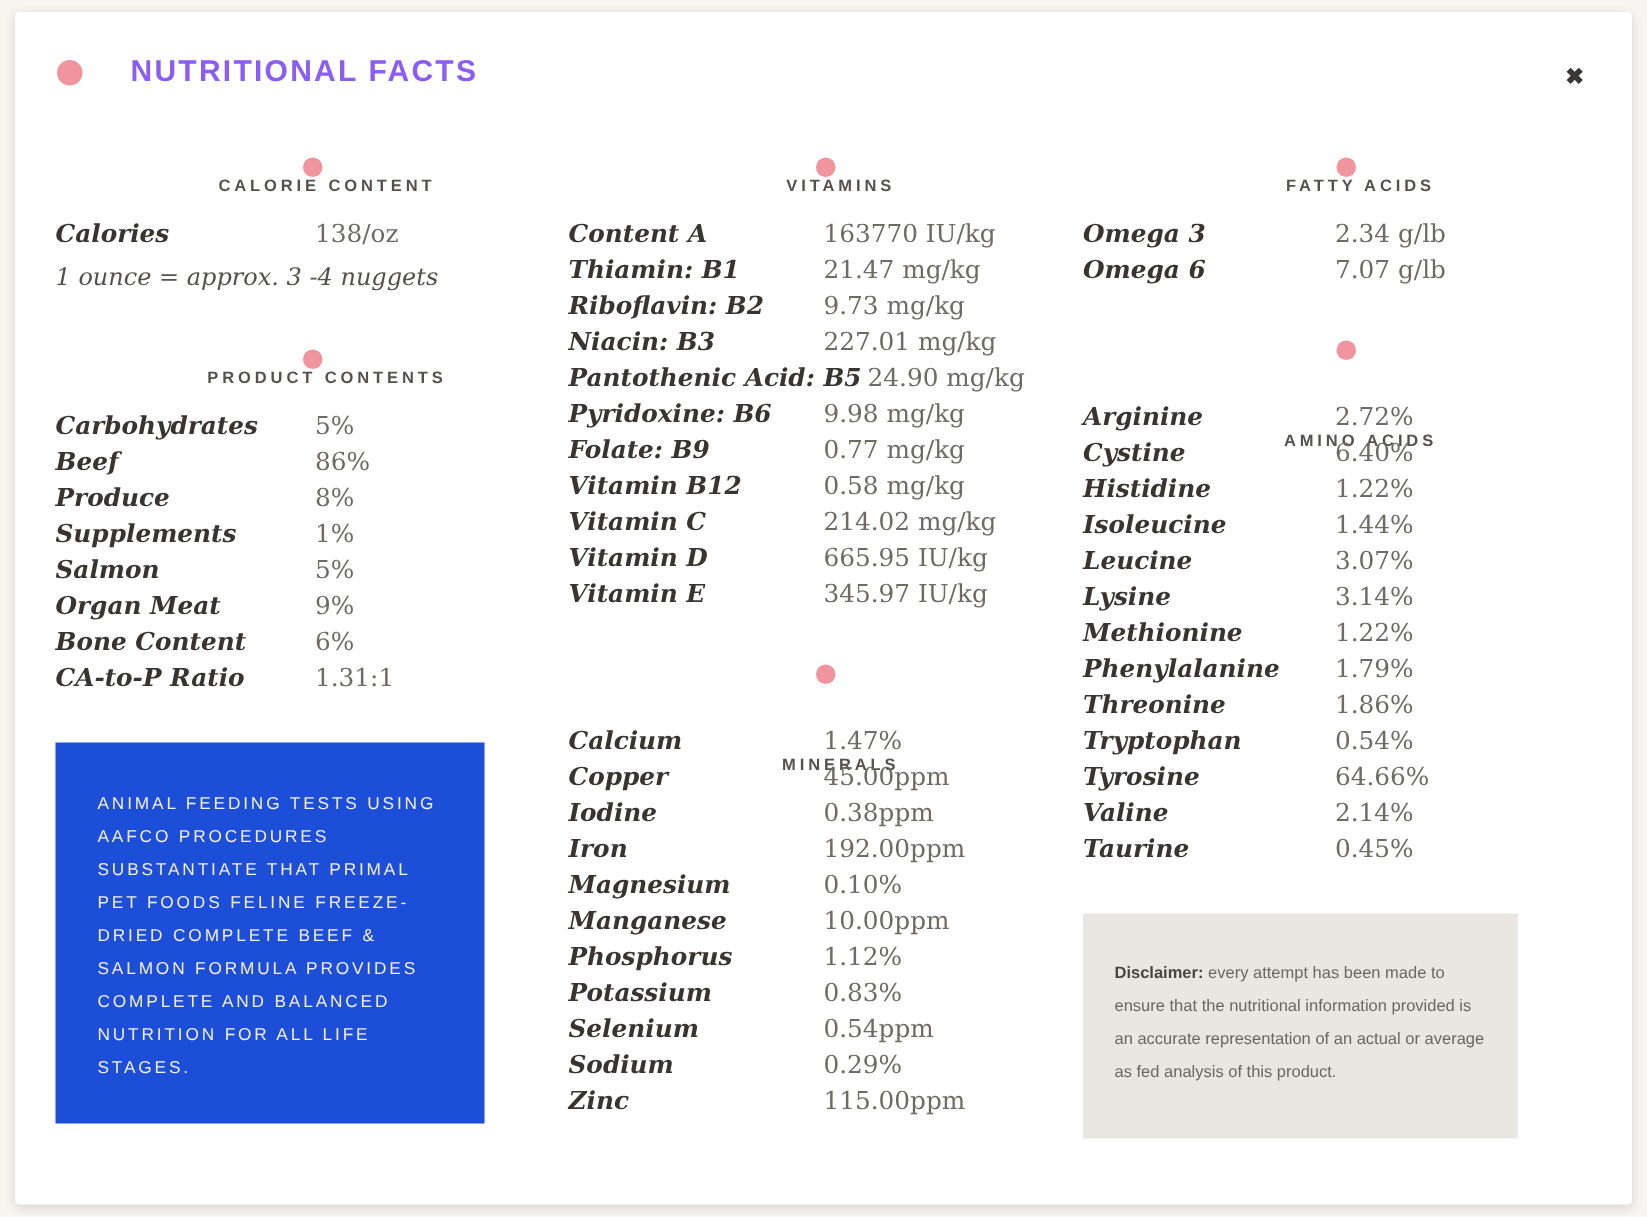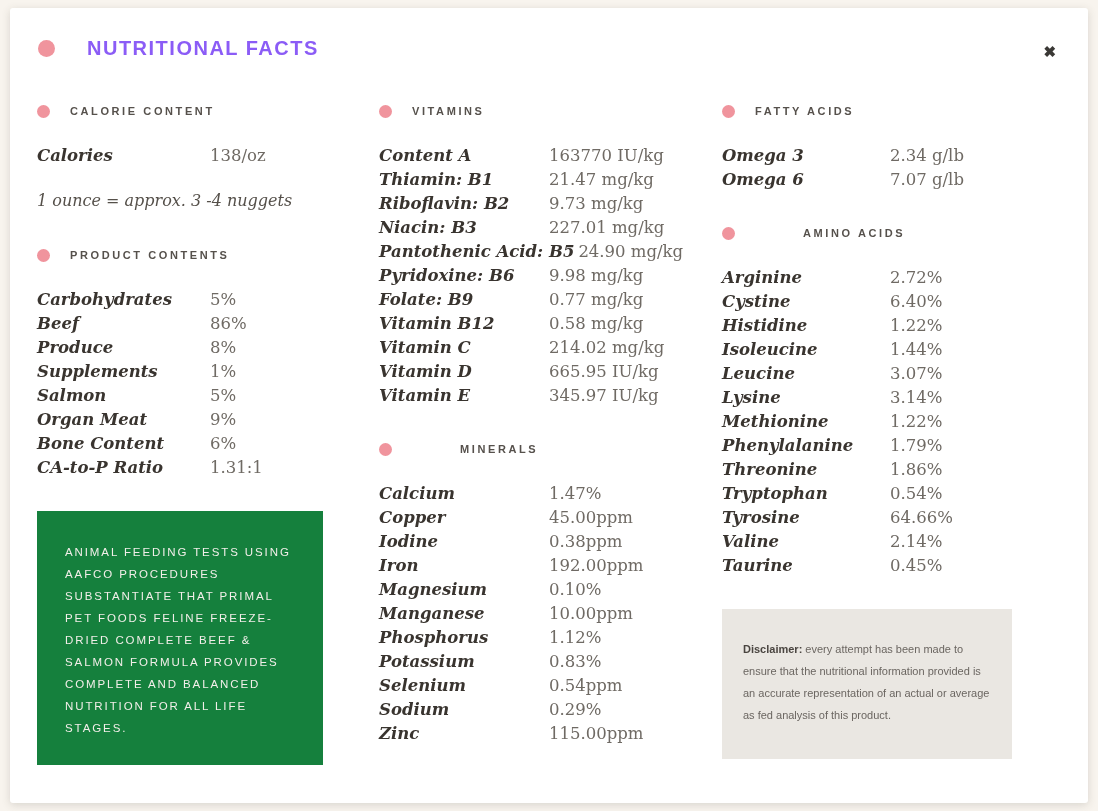--- a/index.html
+++ b/index.html
@@ -47,21 +47,22 @@
     line-height:1;
   }
   .grid {
     margin-top:45px;
     display:grid;
     grid-template-columns:342px 343px auto;
   }
   .section-heading {
     height:16px;
     display:flex;
-    align-items:flex-start;
+    align-items:center;
+    flex-direction:column;
   }
   .section-heading .label {
     margin-left:20px;
     font-size:11px;
     font-weight:600;
     letter-spacing:2.6px;
     color:#56514c;
   }
   .rows { margin-top:22px; }
   .row {
@@ -76,36 +77,36 @@
     min-width:170px;
     font-weight:700;
     color:#39342f;
     padding-right:4px;
     font-style:italic;
   }
   .col-left .row .row-label { min-width:173px; }
   .col-right .row .row-label { min-width:168px; }
   .row .row-value { color:#6f6a64; font-weight:400; }
   .note {
-    margin-top:21px;
+    margin-top:5px;
     height:24px;
     display:flex;
     align-items:center;
     font-family:"DejaVu Serif", serif;
     font-style:italic;
     font-size:16px;
     color:#55504a;
   }
   .gap-heading-1 { margin-top:37px; }
   .gap-heading-2 { margin-top:36px;gap:48px; }
   .aafco-box {
     margin-top:32px;
     width:286px;
     min-height:216px;
-    background:#15803d;
+    background:#1d4ed8;
     color:#f2eee9;
     padding:30px 26px 26px 28px;
     font-size:11.5px;
     font-weight:500;
     letter-spacing:1.9px;
     line-height:22px;
   }
   .disclaimer-box {
     margin-top:32px;
     width:290px;

